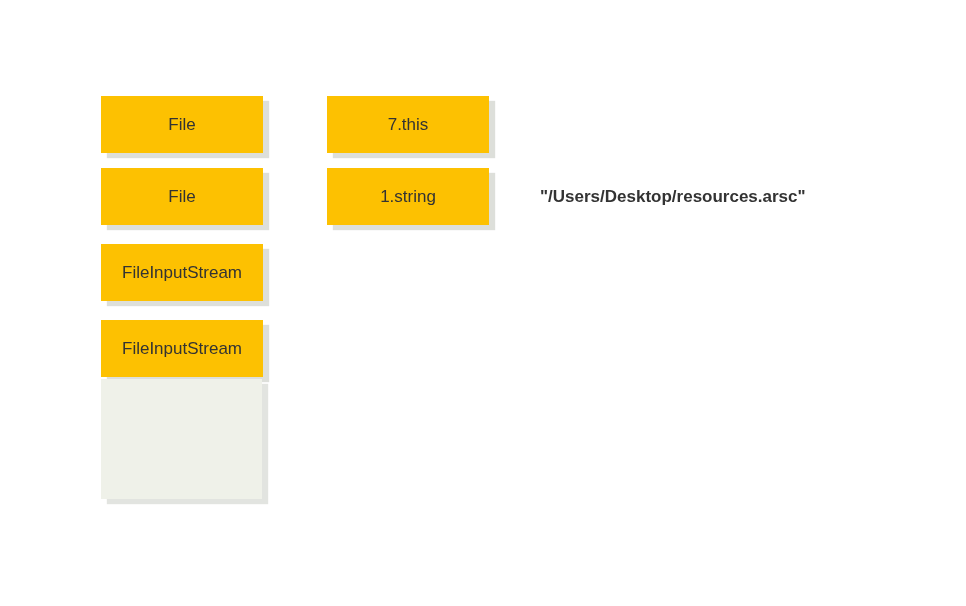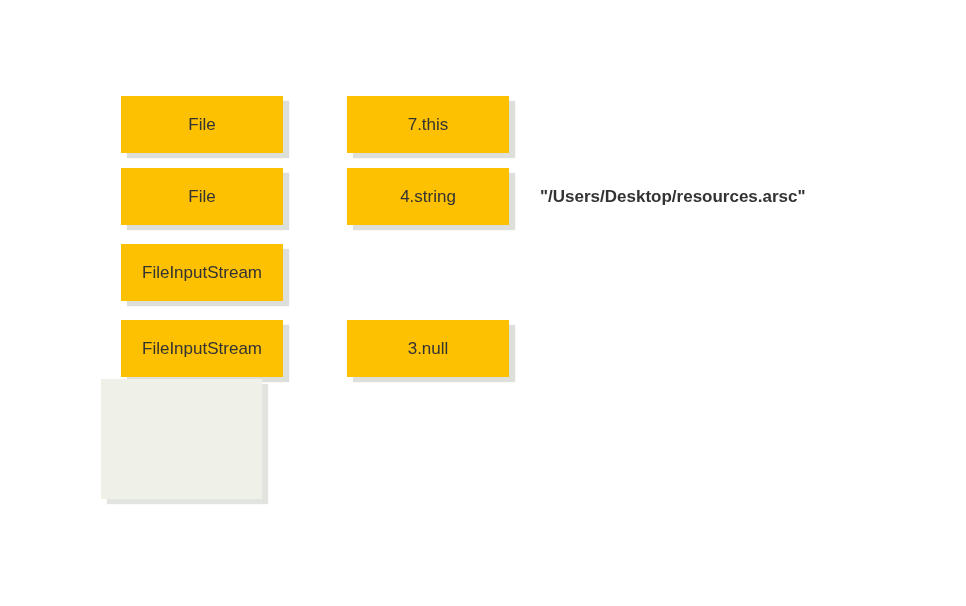--- a/index.html
+++ b/index.html
@@ -19,21 +19,20 @@
     position: absolute;
     width: 162px;
     height: 57px;
     background: #fdc101;
     color: #333333;
     font-size: 17px;
     line-height: 57px;
     text-align: center;
     box-shadow: 6px 5px 1px rgba(173, 178, 167, 0.42);
     white-space: nowrap;
-    margin-left: 20px;
   }
   .col-left  { left: 101px; }
   .col-right { left: 327px; }
   .row-0 { top: 96px; }
   .row-1 { top: 168px; }
   .row-2 { top: 244px; }
   .row-3 { top: 320px; }
   .placeholder {
     position: absolute;
     left: 101px;
@@ -61,18 +60,17 @@
 <div class="canvas">
 
   <div class="box col-left row-0">File</div>
   <div class="box col-left row-1">File</div>
   <div class="box col-left row-2">FileInputStream</div>
   <div class="box col-left row-3">FileInputStream</div>
 
   <div class="placeholder"></div>
 
   <div class="box col-right row-0">7.this</div>
-  <div class="box col-right row-1">4.string</div>
-  <div class="box col-right row-3">3.null</div>
+  <div class="box col-right row-1">1.string</div>
 
   <div class="value-label">"/Users/Desktop/resources.arsc"</div>
 
 </div>
 
 </body></html>

